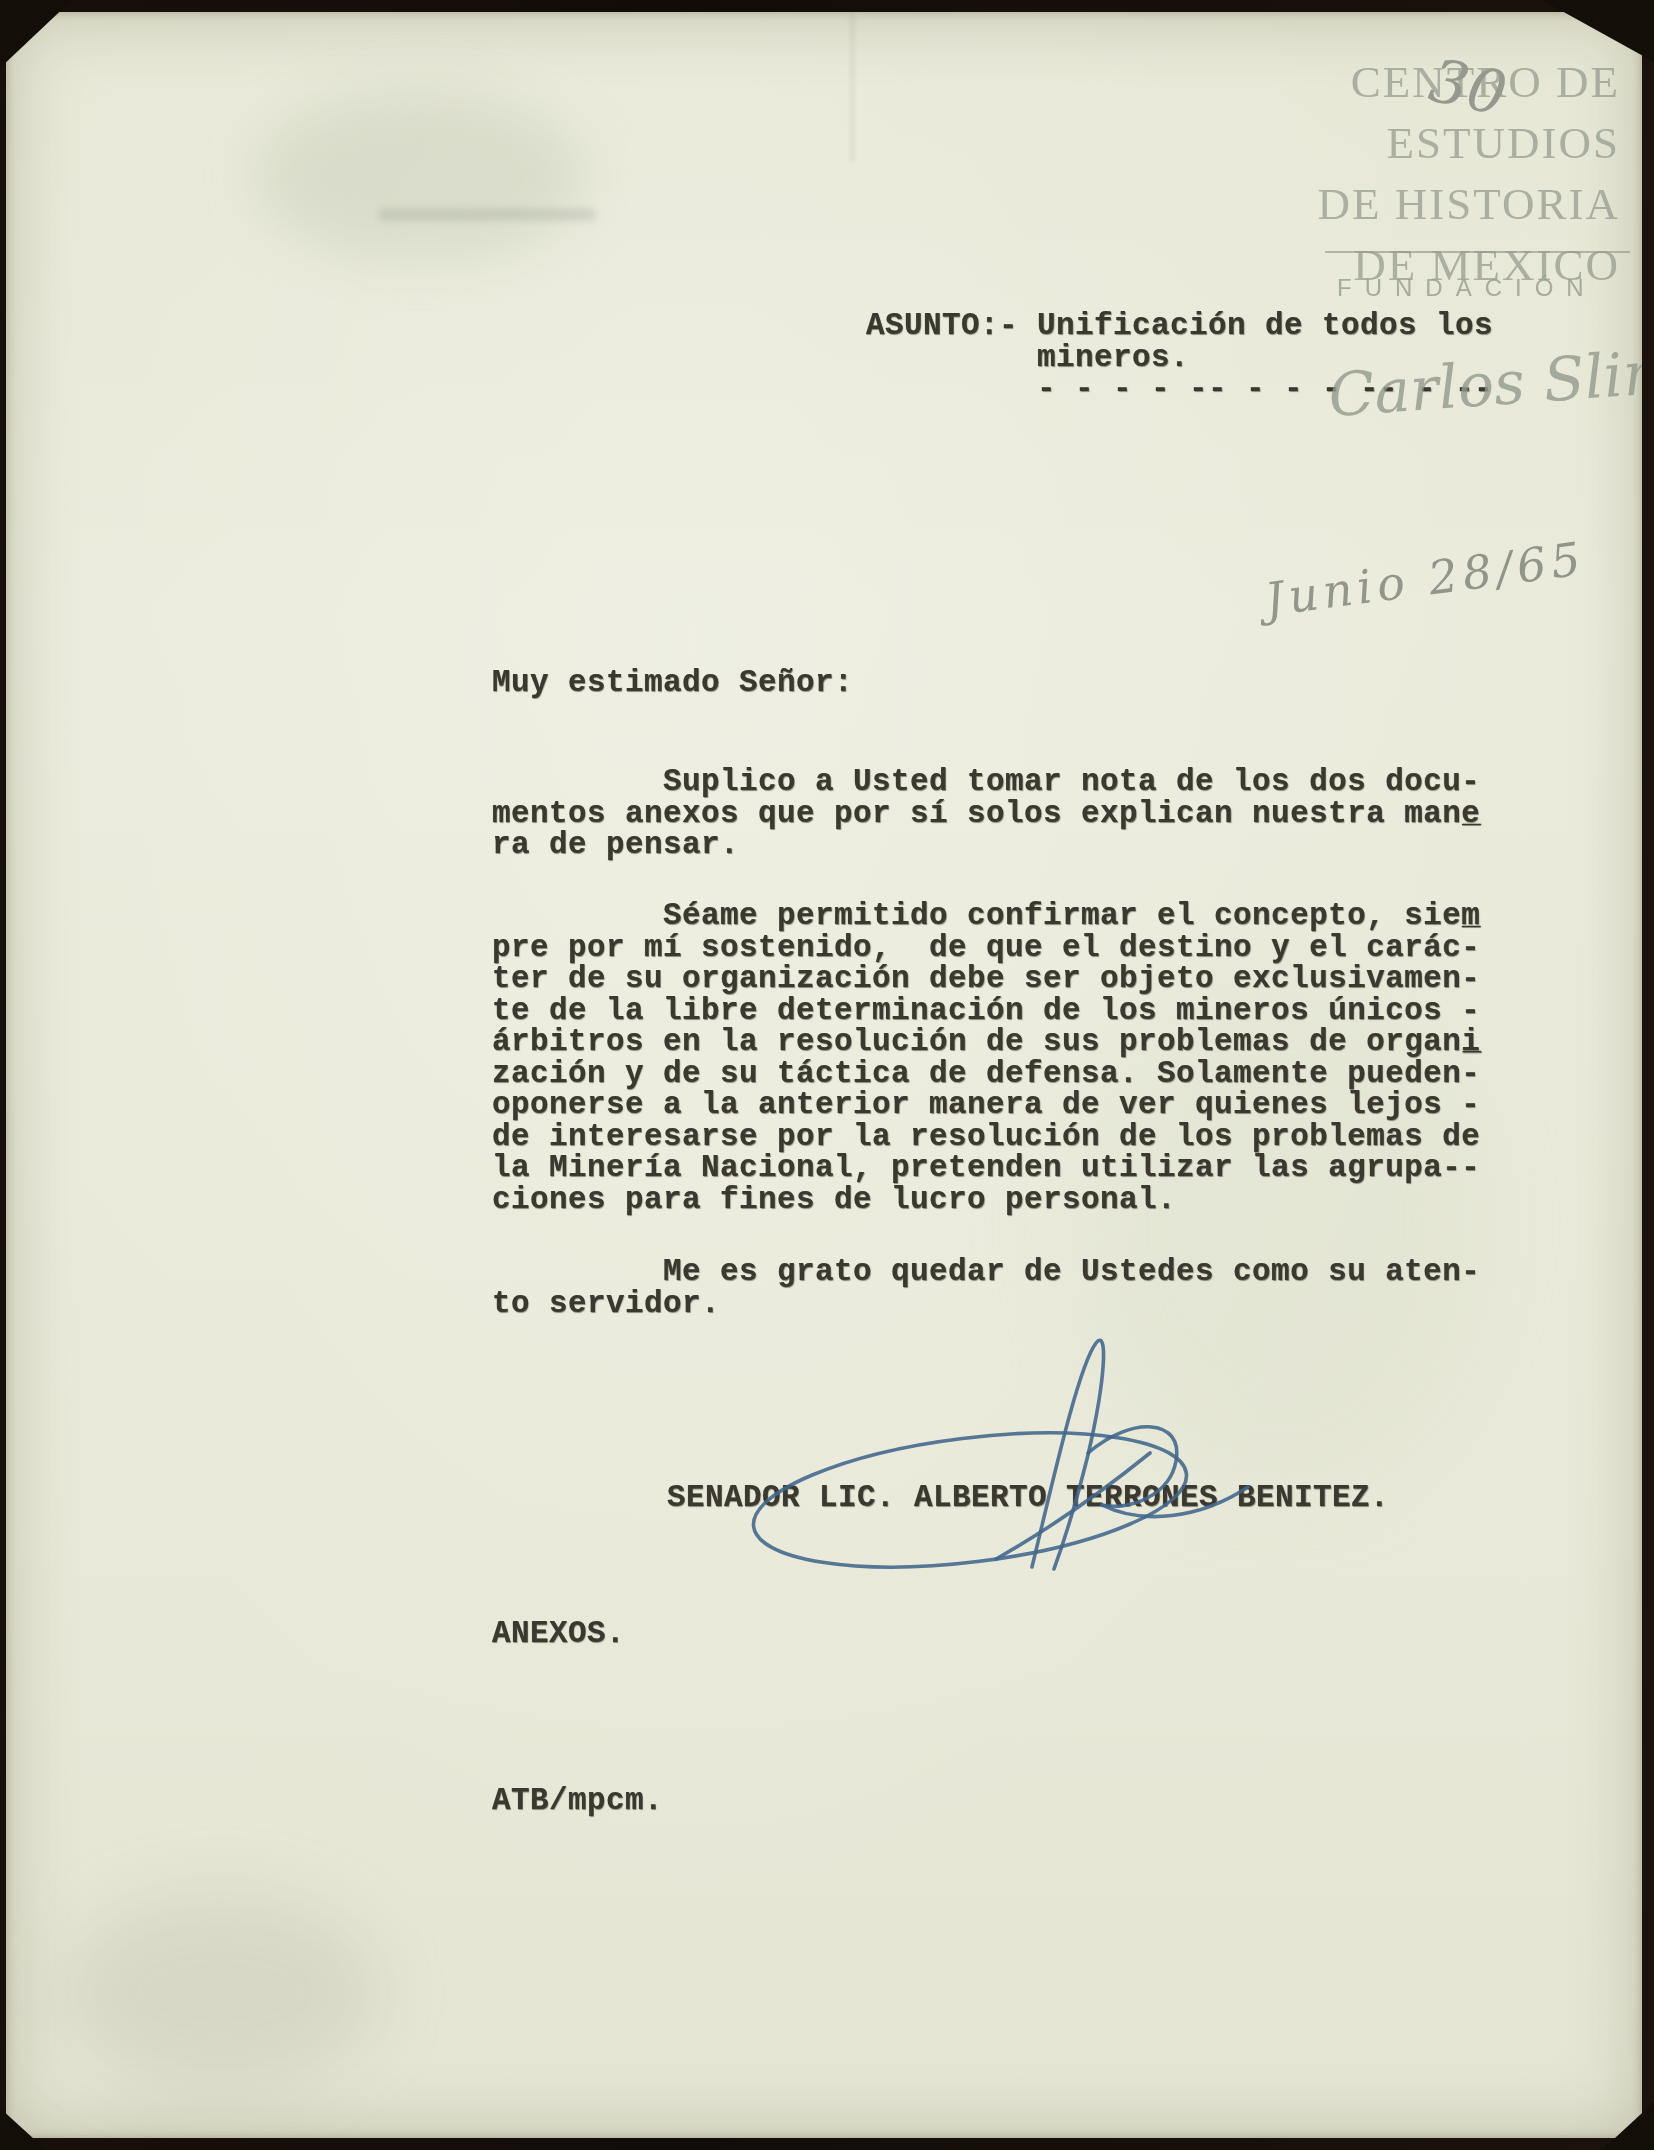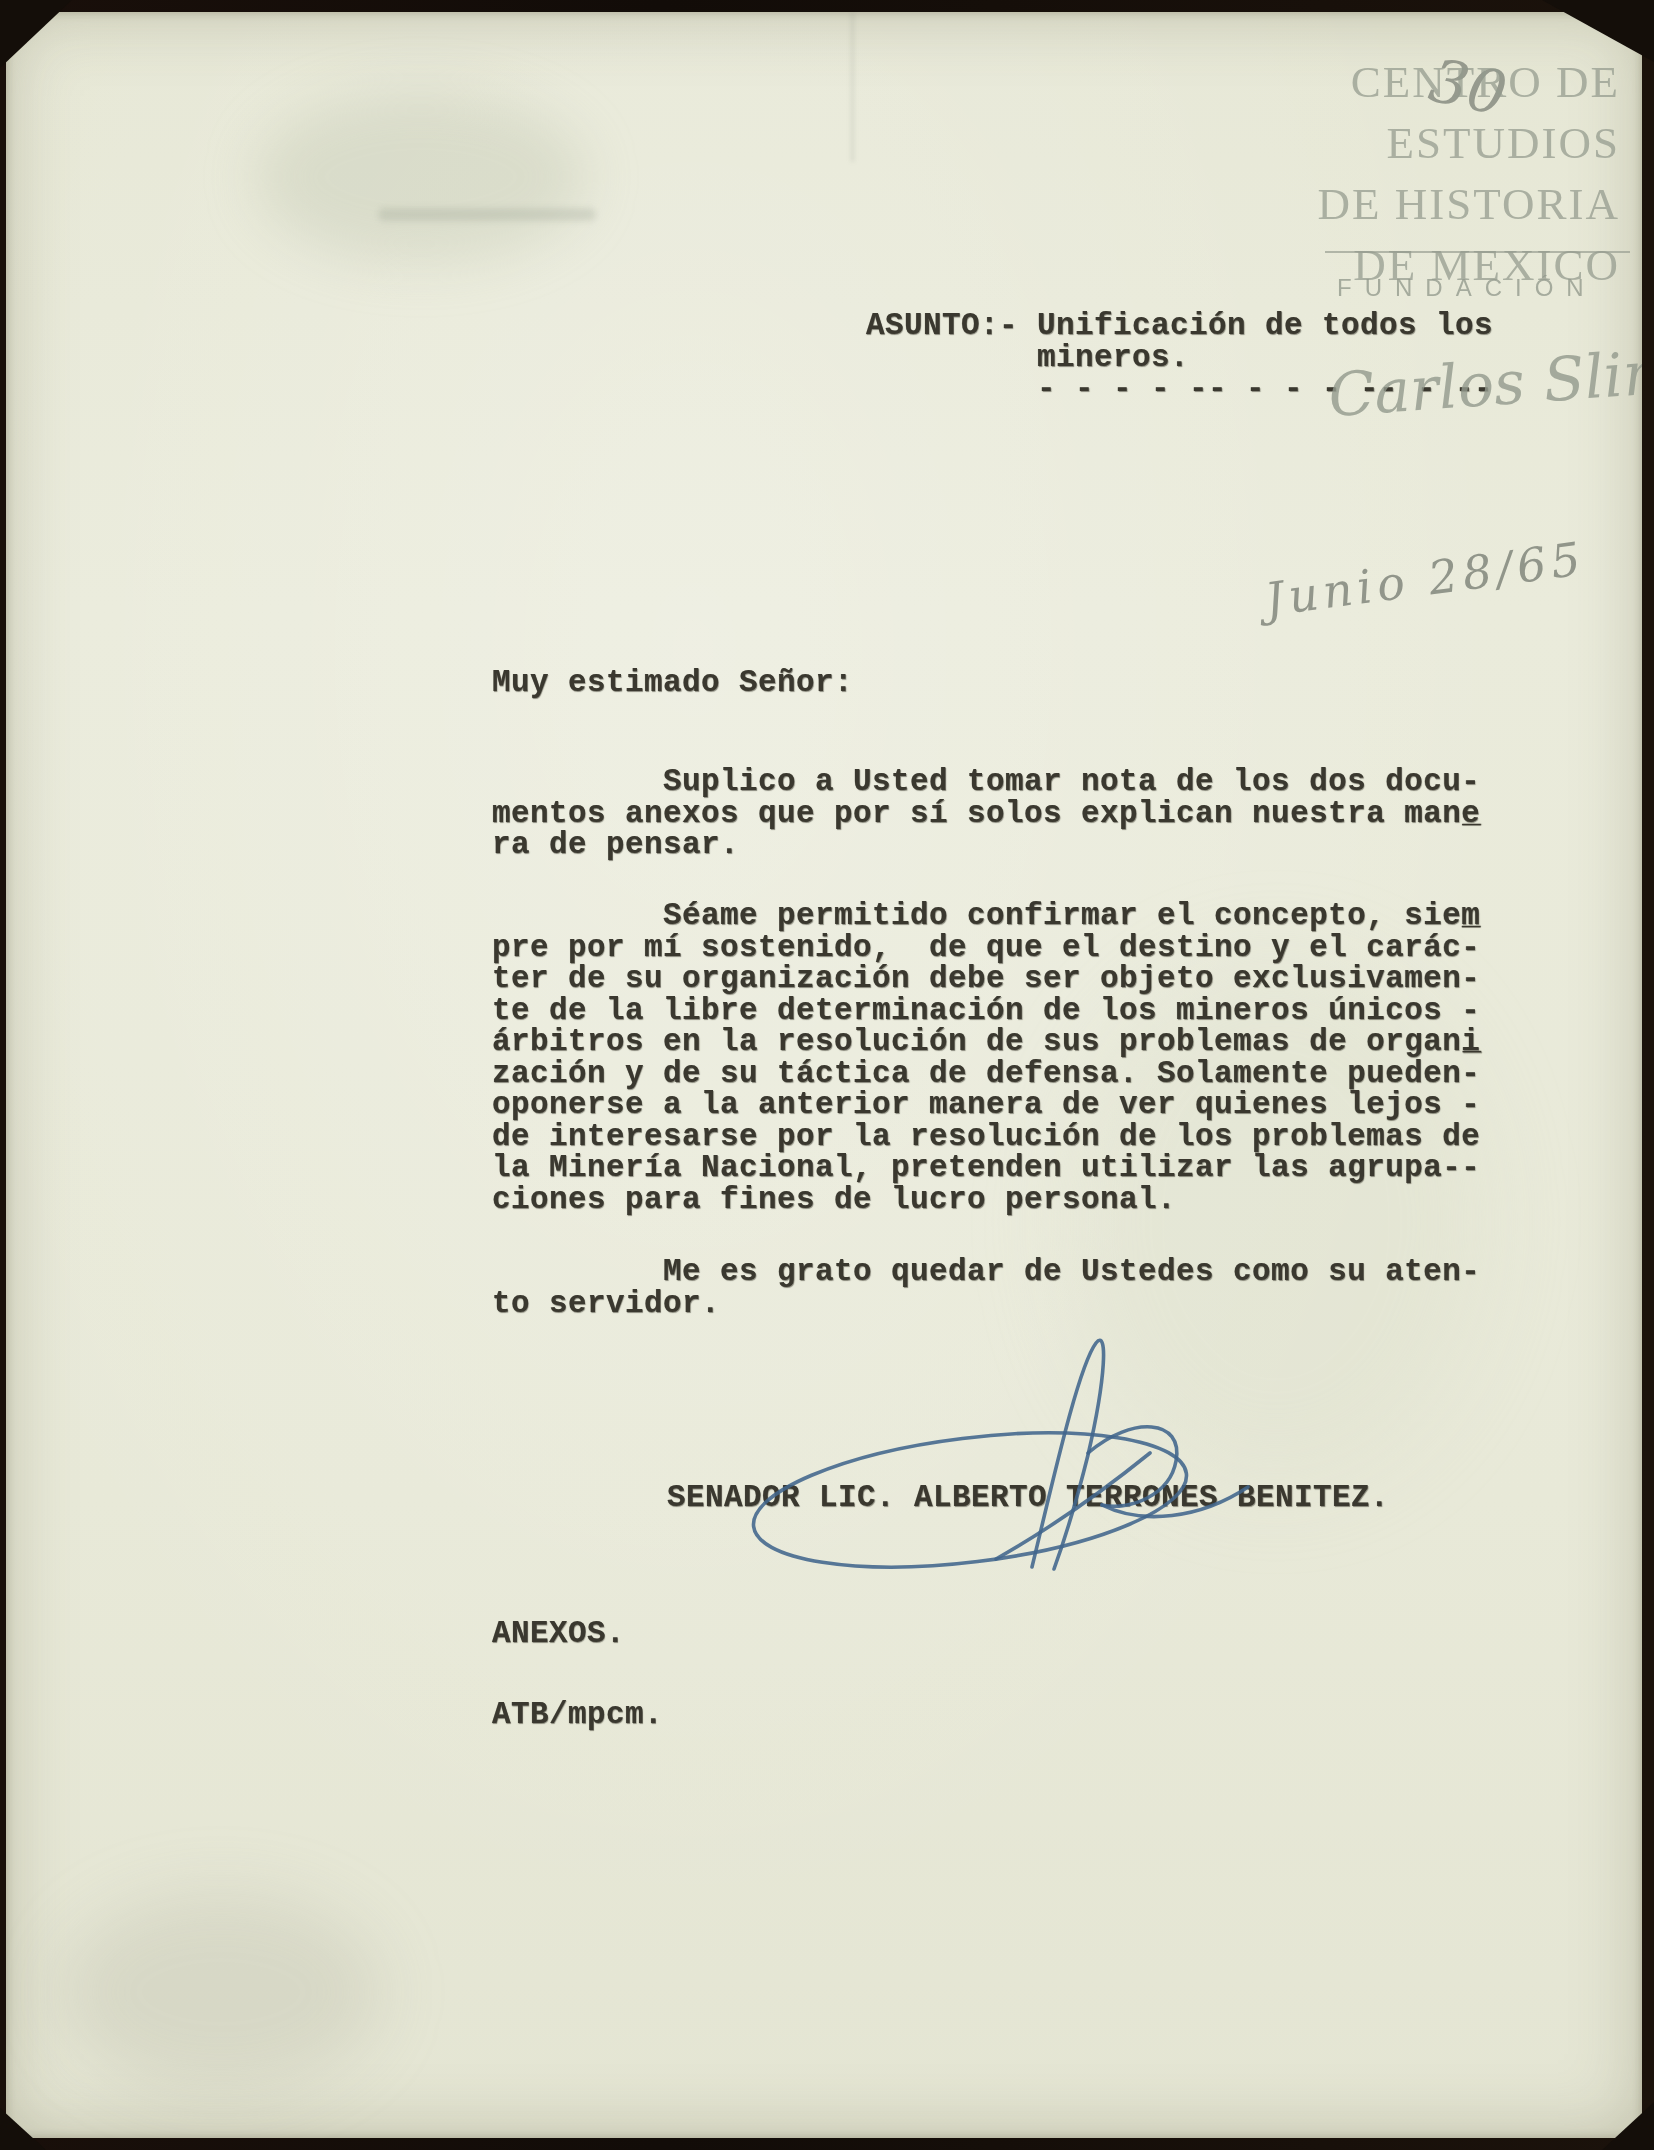--- a/index.html
+++ b/index.html
@@ -108,21 +108,21 @@
 árbitros en la resolución de sus problemas de organi̲
 zación y de su táctica de defensa. Solamente pueden-
 oponerse a la anterior manera de ver quienes lejos -
 de interesarse por la resolución de los problemas de
 la Minería Nacional, pretenden utilizar las agrupa--
 ciones para fines de lucro personal.</div>
     <div class="tw" style="left:486px;top:1244px;">         Me es grato quedar de Ustedes como su aten-
 to servidor.</div>
     <div class="tw" style="left:661px;top:1470px;">SENADOR LIC. ALBERTO TERRONES BENITEZ.</div>
     <div class="tw" style="left:486px;top:1606px;">ANEXOS.</div>
-    <div class="tw" style="left:486px;top:1687px;">ATB/mpcm.</div>
+    <div class="tw" style="left:486px;top:1773px;">ATB/mpcm.</div>
 
     <svg class="sig-svg" width="560" height="270" viewBox="0 0 560 270">
       <ellipse cx="270" cy="185" rx="218" ry="62" transform="rotate(-7 270 185)"></ellipse>
       <path d="M 332,252 C 352,170 378,52 396,28 C 408,13 406,62 388,140 C 374,196 362,232 354,254"></path>
       <path d="M 388,138 C 432,100 484,104 476,146 C 470,180 430,196 402,190"></path>
       <path d="M 402,190 C 442,210 500,204 548,172"></path>
       <path d="M 296,244 C 342,218 398,180 450,138"></path>
     </svg>
   </div>
 

